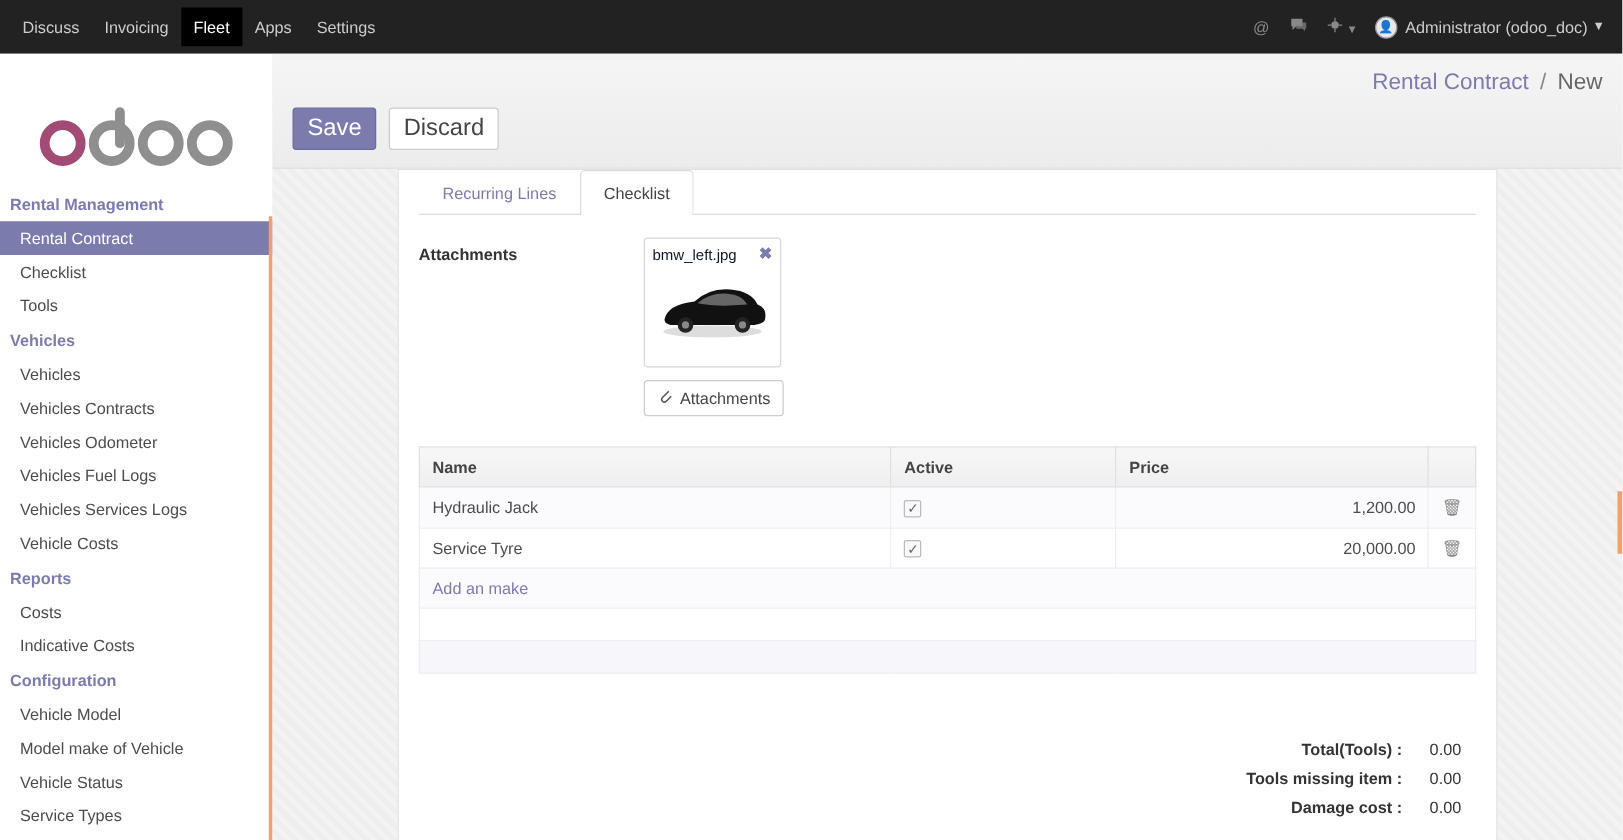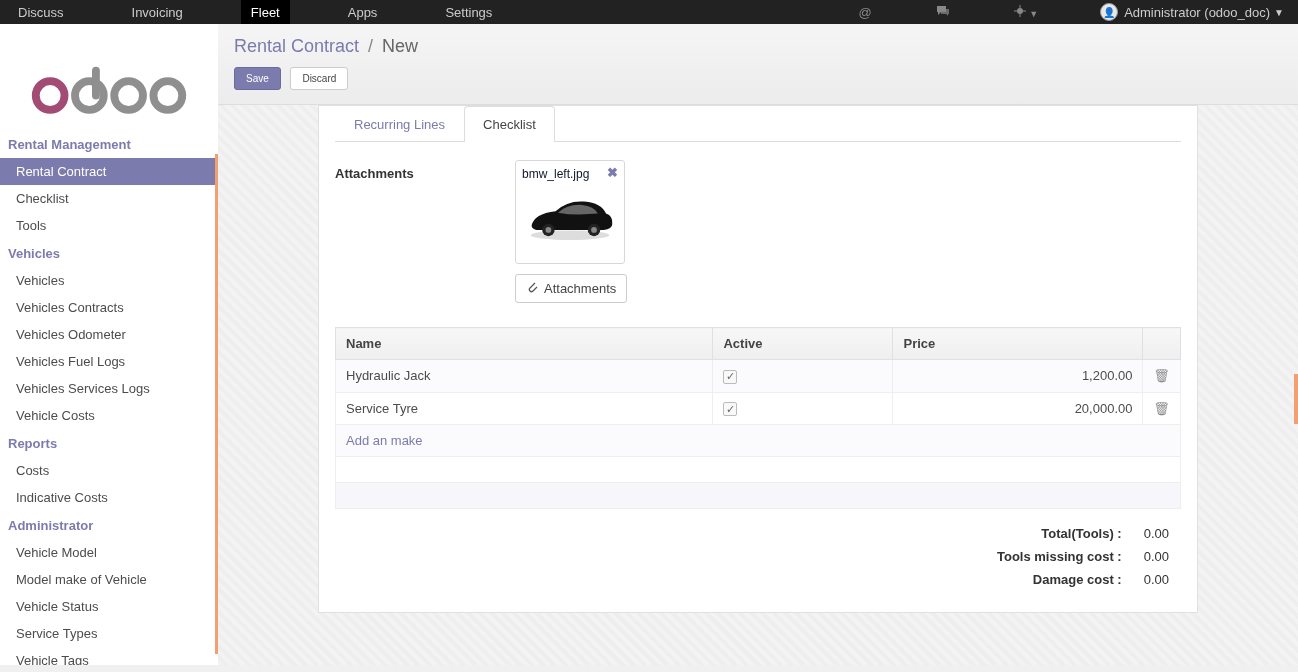--- a/index.html
+++ b/index.html
@@ -1,19 +1,19 @@
 <!DOCTYPE html>
 <html><head>
 <meta charset="utf-8">
 <style>
   * { box-sizing: border-box; margin: 0; padding: 0; }
   body { font-family: "Helvetica Neue", Arial, sans-serif; font-size: 13px; color: #4c4c4c; background: #f0f0f0; }
 
   
-  .topnav { background: #222; color: #ccc; height: 24px; display: flex; align-items: center; padding: 0 8px; gap: 48px; }
+  .topnav { background: #222; color: #ccc; height: 43px; display: flex; align-items: center; padding: 0 8px; }
   .topnav .nav-item { padding: 0 10px; height: 31px; line-height: 31px; color: #ccc; cursor: pointer; }
   .topnav .nav-item.active { background: #000; color: #fff; }
   .topnav .spacer { flex: 1; }
   .topnav .icon { padding: 0 8px; color: #888; cursor: pointer; font-size: 13px; }
   .topnav .user { display: flex; align-items: center; padding: 0 6px; cursor: pointer; }
   .topnav .user .avatar { width: 18px; height: 18px; border-radius: 50%; background: #e8e8e8; display: inline-flex; align-items: center; justify-content: center; font-size: 10px; color:#999; margin-right: 6px; border:1px solid #999;}
   .topnav .caret { margin-left: 4px; font-size: 10px; }
 
   .layout { display: flex; height: calc(100vh - 31px); min-height: 641px; }
 
@@ -23,25 +23,25 @@
   .logo-svg { width: 170px; height: 56px; }
   .side-section { font-weight: 700; color: #7c7bad; padding: 7px 8px 6px; cursor: pointer; }
   .side-item { color: #4c4c4c; padding: 6px 8px 6px 16px; cursor: pointer; display:block;}
   .side-item.active { background: #7c7bad; color: #fff; }
   .side-footer { text-align: center; font-size: 12px; color: #666; padding: 6px 0; margin-top: 4px; }
   .side-edge { position: absolute; right: 0; top: 130px; width: 3px; height: 500px; background: #f2a072; }
 
   
   .main { flex: 1; background: repeating-linear-gradient(45deg, #f3f3f3 0 4px, #eee 4px 8px); position: relative; padding: 0; overflow:hidden;}
   .main-header { background: linear-gradient(#f5f5f5,#ececec); border-bottom: 1px solid #ddd; padding: 12px 16px 14px; }
-  .breadcrumb { color: #7c7bad; font-size: 18px; margin-bottom: 10px; }
+  .breadcrumb { color: #7c7bad; font-size: 18px; margin-bottom: 10px; text-align: right; }
   .breadcrumb a { color: #7c7bad; text-decoration: none; cursor:pointer;}
   .breadcrumb .sep { color: #888; padding: 0 4px; }
   .breadcrumb .cur { color: #666; }
-  .btn { display: inline-block; padding: 5px 11px; border: 1px solid #ccc; background: #fff; color: #444; border-radius: 3px; cursor: pointer; font-size: 10px;}
+  .btn { display: inline-block; padding: 5px 11px; border: 1px solid #ccc; background: #fff; color: #444; border-radius: 3px; cursor: pointer; font-size: 19px;}
   .btn.primary { background: #7c7bad; border-color: #6c6b9d; color: #fff; }
   .btn + .btn { margin-left: 6px; }
 
   .content-shell { padding: 0 100px; }
   .sheet { background: #fff; max-width: 900px; margin: 0 auto; border: 1px solid #e0e0e0; padding: 0 16px 20px; }
 
   .tabs { display: flex; border-bottom: 1px solid #ddd; margin: 0 0 18px; }
   .tab { padding: 10px 18px; color: #7c7bad; cursor: pointer; border: 1px solid transparent; border-bottom: none; margin-bottom: -1px; }
   .tab.active { background: #fff; border-color: #ddd; color: #444; border-radius: 4px 4px 0 0; }
 
@@ -59,21 +59,21 @@
   table.tools th { background: linear-gradient(#f7f7f7,#efefef); text-align: left; font-weight: 700; color: #444; padding: 8px 10px; border: 1px solid #e0e0e0; }
   table.tools td { padding: 8px 10px; border: 1px solid #eee; background:#fff;}
   table.tools tr:nth-child(odd) td { background: #fbfbfe; }
   .col-active { width: 180px; }
   .col-price { width: 250px; text-align: left; }
   .price-cell { text-align: right; }
   .del-cell { width: 22px; text-align: center; color:#888; cursor:pointer;}
   .add-item { color: #7c7bad; cursor: pointer; }
   .checkbox { width:14px; height:14px; border:1px solid #bbb; border-radius:2px; display:inline-flex; align-items:center; justify-content:center; background:#f9f9f9; font-size:11px; color:#666;}
 
-  .totals { margin-top: 12px; display:flex; justify-content:flex-end;}
+  .totals { margin-top: 48px; display:flex; justify-content:flex-end;}
   .totals table td { padding: 3px 10px; text-align: right; color:#333;}
   .totals .label { font-weight: 700; }
 
   .right-edge { position:absolute; right:0; top:350px; width:4px; height:50px; background:#f2a072;}
 </style>
 </head>
 <body>
 
 <div class="topnav">
   <span class="nav-item">Discuss</span>
@@ -129,21 +129,21 @@
     <span class="side-item">Vehicles Contracts</span>
     <span class="side-item">Vehicles Odometer</span>
     <span class="side-item">Vehicles Fuel Logs</span>
     <span class="side-item">Vehicles Services Logs</span>
     <span class="side-item">Vehicle Costs</span>
 
     <div class="side-section">Reports</div>
     <span class="side-item">Costs</span>
     <span class="side-item">Indicative Costs</span>
 
-    <div class="side-section">Administrator</div>
+    <div class="side-section">Configuration</div>
     <span class="side-item">Vehicle Model</span>
     <span class="side-item">Model make of Vehicle</span>
     <span class="side-item">Vehicle Status</span>
     <span class="side-item">Service Types</span>
     <span class="side-item">Vehicle Tags</span>
 
     <div class="side-footer">
       
     </div>
     <div class="side-edge"></div>
@@ -229,21 +229,21 @@
         </table>
 
         <div class="totals">
           <table>
             <tbody>
                 <tr>
                   <td class="label">Total(Tools) :</td>
                   <td>0.00</td>
                 </tr>
             <tr>
-                  <td class="label">Tools missing cost :</td>
+                  <td class="label">Tools missing item :</td>
                   <td>0.00</td>
                 </tr>
             <tr>
                   <td class="label">Damage cost :</td>
                   <td>0.00</td>
                 </tr>
           </tbody>
             </table>
         </div>
       </div>

